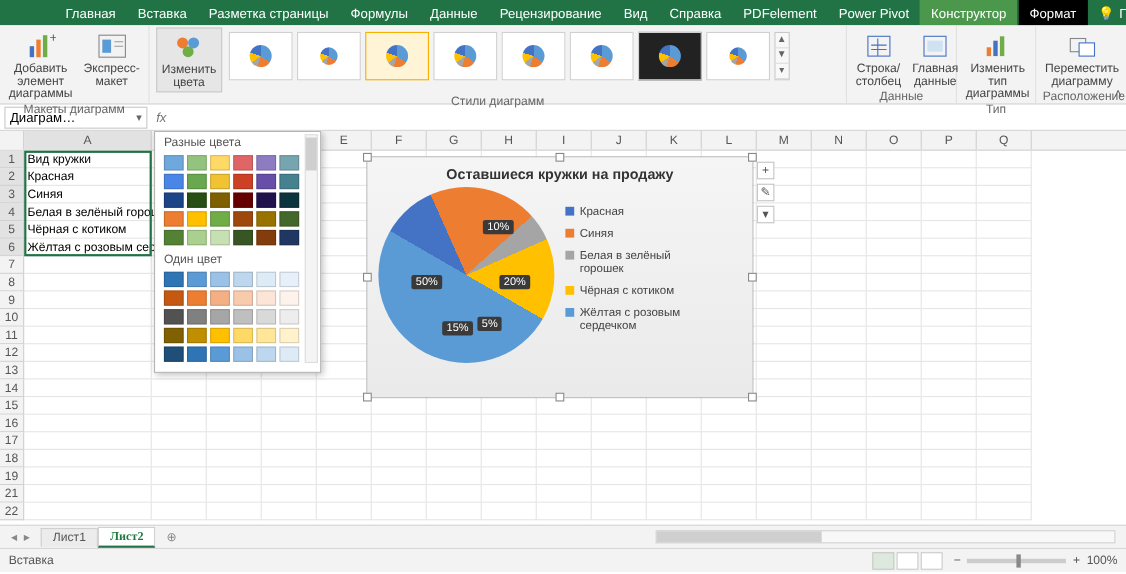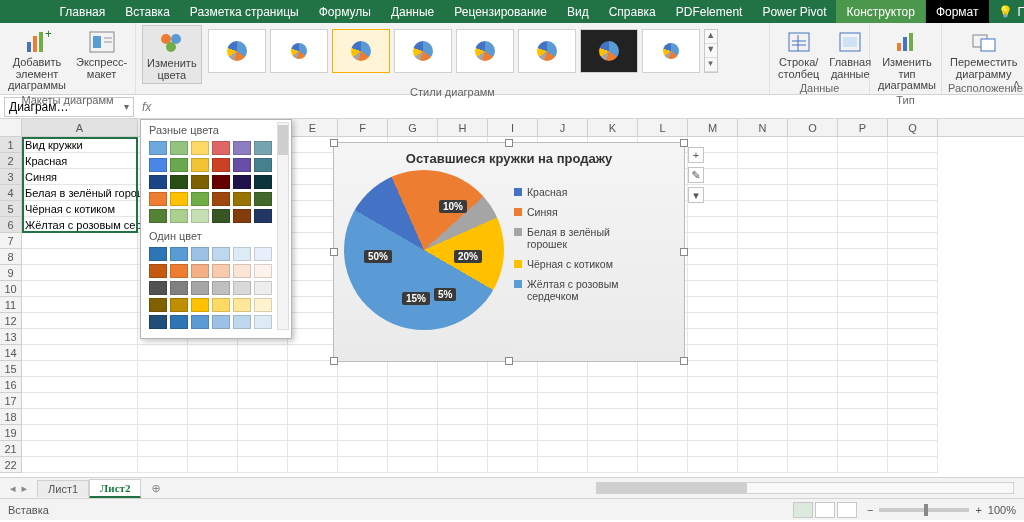--- a/index.html
+++ b/index.html
@@ -54,21 +54,21 @@
   .cp-grid { display:grid; grid-template-columns:repeat(6,18px); gap:3px; padding:3px 8px; }
   .cp-sw { width:18px; height:14px; border:1px solid rgba(0,0,0,.15); cursor:pointer; }
   .cp-scroll { position:absolute; right:2px; top:2px; bottom:8px; width:12px; border:1px solid #ddd; background:#f4f4f4; }
   .cp-thumb { background:#cfcfcf; height:30px; margin-top:2px; }
 
   
   .chart-obj { position:absolute; left:333px; top:23px; width:352px; height:220px; background:linear-gradient(#f5f5f5,#eaeaea); border:1px solid #bcbcbc; z-index:5; }
   .chart-title { text-align:center; font-weight:600; font-size:13px; color:#333; padding:8px 0 4px; }
   .chart-body { display:flex; padding:0 10px 8px; gap:10px; }
   .pie { position:relative; width:160px; height:160px; border-radius:50%; }
-  .pie-label { position:absolute; background:#3a3a3a; color:#fff; font-size:10px; padding:1px 4px; border-radius:2px;font-weight:bold; }
+  .pie-label { position:absolute; background:#3a3a3a; color:#fff; font-size:10px; padding:1px 4px; border-radius:2px; }
   .legend { font-size:10.5px; color:#444; display:flex; flex-direction:column; gap:8px; padding-top:16px; }
   .leg-item { display:flex; align-items:flex-start; gap:5px; }
   .leg-sw { width:8px; height:8px; margin-top:2px; flex-shrink:0; }
   .handle { position:absolute; width:8px; height:8px; background:#fff; border:1px solid #888; }
   .chart-side-btns { position:absolute; right:-20px; top:4px; display:flex; flex-direction:column; gap:4px; }
   .csb { width:16px; height:16px; border:1px solid #c4c4c4; background:#fff; text-align:center; font-size:11px; line-height:14px; color:#555; cursor:pointer; }
 
   
   .sheettabs { height:21px; border-top:1px solid #d4d4d4; display:flex; align-items:center; font-size:11px; background:#f3f3f3; }
   .st-nav { display:flex; gap:6px; padding:0 10px; color:#888; }
@@ -784,21 +784,21 @@
   </div>
 
   <div class="chart-obj">
     <div class="chart-title">Оставшиеся кружки на продажу</div>
     <div class="chart-body">
       <div class="pie" id="pie" style="background: conic-gradient(from -60deg, rgb(68, 114, 196) 0%, rgb(68, 114, 196) 10%, rgb(237, 125, 49) 10%, rgb(237, 125, 49) 30%, rgb(165, 165, 165) 30%, rgb(165, 165, 165) 35%, rgb(255, 192, 0) 35%, rgb(255, 192, 0) 50%, rgb(91, 155, 213) 50%, rgb(91, 155, 213) 100%);">
           <div class="pie-label" style="left: 95px; top: 30px;">10%</div>
           <div class="pie-label" style="left: 110px; top: 80px;">20%</div>
           <div class="pie-label" style="left: 90px; top: 118px;">5%</div>
           <div class="pie-label" style="left: 58px; top: 122px;">15%</div>
-          <div class="pie-label" style="left: 20px; top: 80px;">50%</div>
+          <div class="pie-label" style="left: 30px; top: 80px;">50%</div>
         </div>
       <div class="legend" id="legend">
           <div class="leg-item">
             <div class="leg-sw" style="background: rgb(68, 114, 196);"></div>
             <span style="max-width: 120px;">Красная</span>
           </div>
           <div class="leg-item">
             <div class="leg-sw" style="background: rgb(237, 125, 49);"></div>
             <span style="max-width: 120px;">Синяя</span>
           </div>

